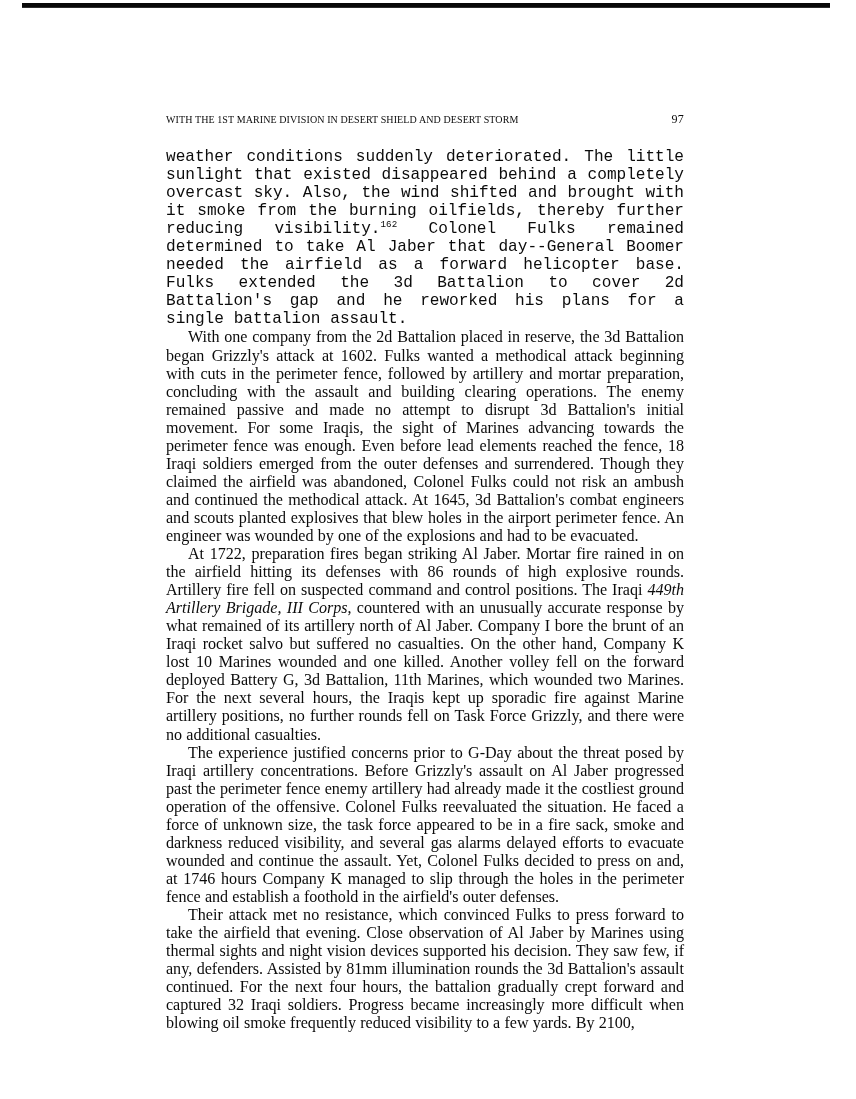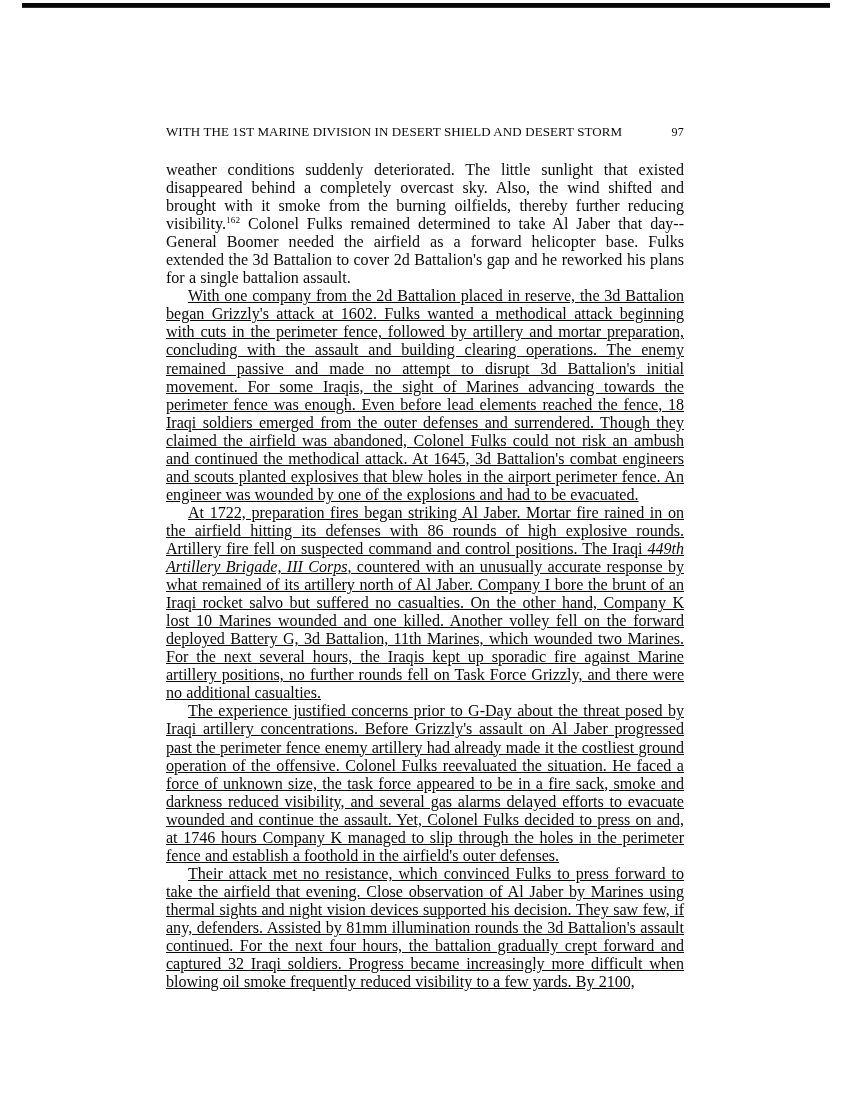--- a/index.html
+++ b/index.html
@@ -56,45 +56,44 @@
     display: flex;
     align-items: baseline;
     justify-content: space-between;
     font-size: 11.4px;
     letter-spacing: .2px;
     margin-bottom: 21px;
     white-space: nowrap;
   }
   .running-head-title {
     font-variant: small-caps;
-    font-size: 13px;
+    font-size: 10px;
     letter-spacing: .1px;
-    margin-top: 12px;
   }
   .running-head-folio {
     font-size: 12px;
   }
 
   
   .body-text p {
     margin: 0;
     font-size: 16.1px;
     line-height: 18.05px;
     text-align: justify;
     text-justify: inter-word;
     text-indent: 22px;
     letter-spacing: -0.02px;
     word-spacing: .2px;
   }
   .body-text p.no-indent {
     text-indent: 0;
+    font-family: Liberation Mono, monospace;
   }
   .body-text p + p {
     margin-top: 0;
-    text-decoration: underline;
   }
 
   sup.footnote-ref {
     font-size: 9.2px;
     vertical-align: super;
     line-height: 0;
     letter-spacing: .1px;
   }
 
   em.unit-name {

